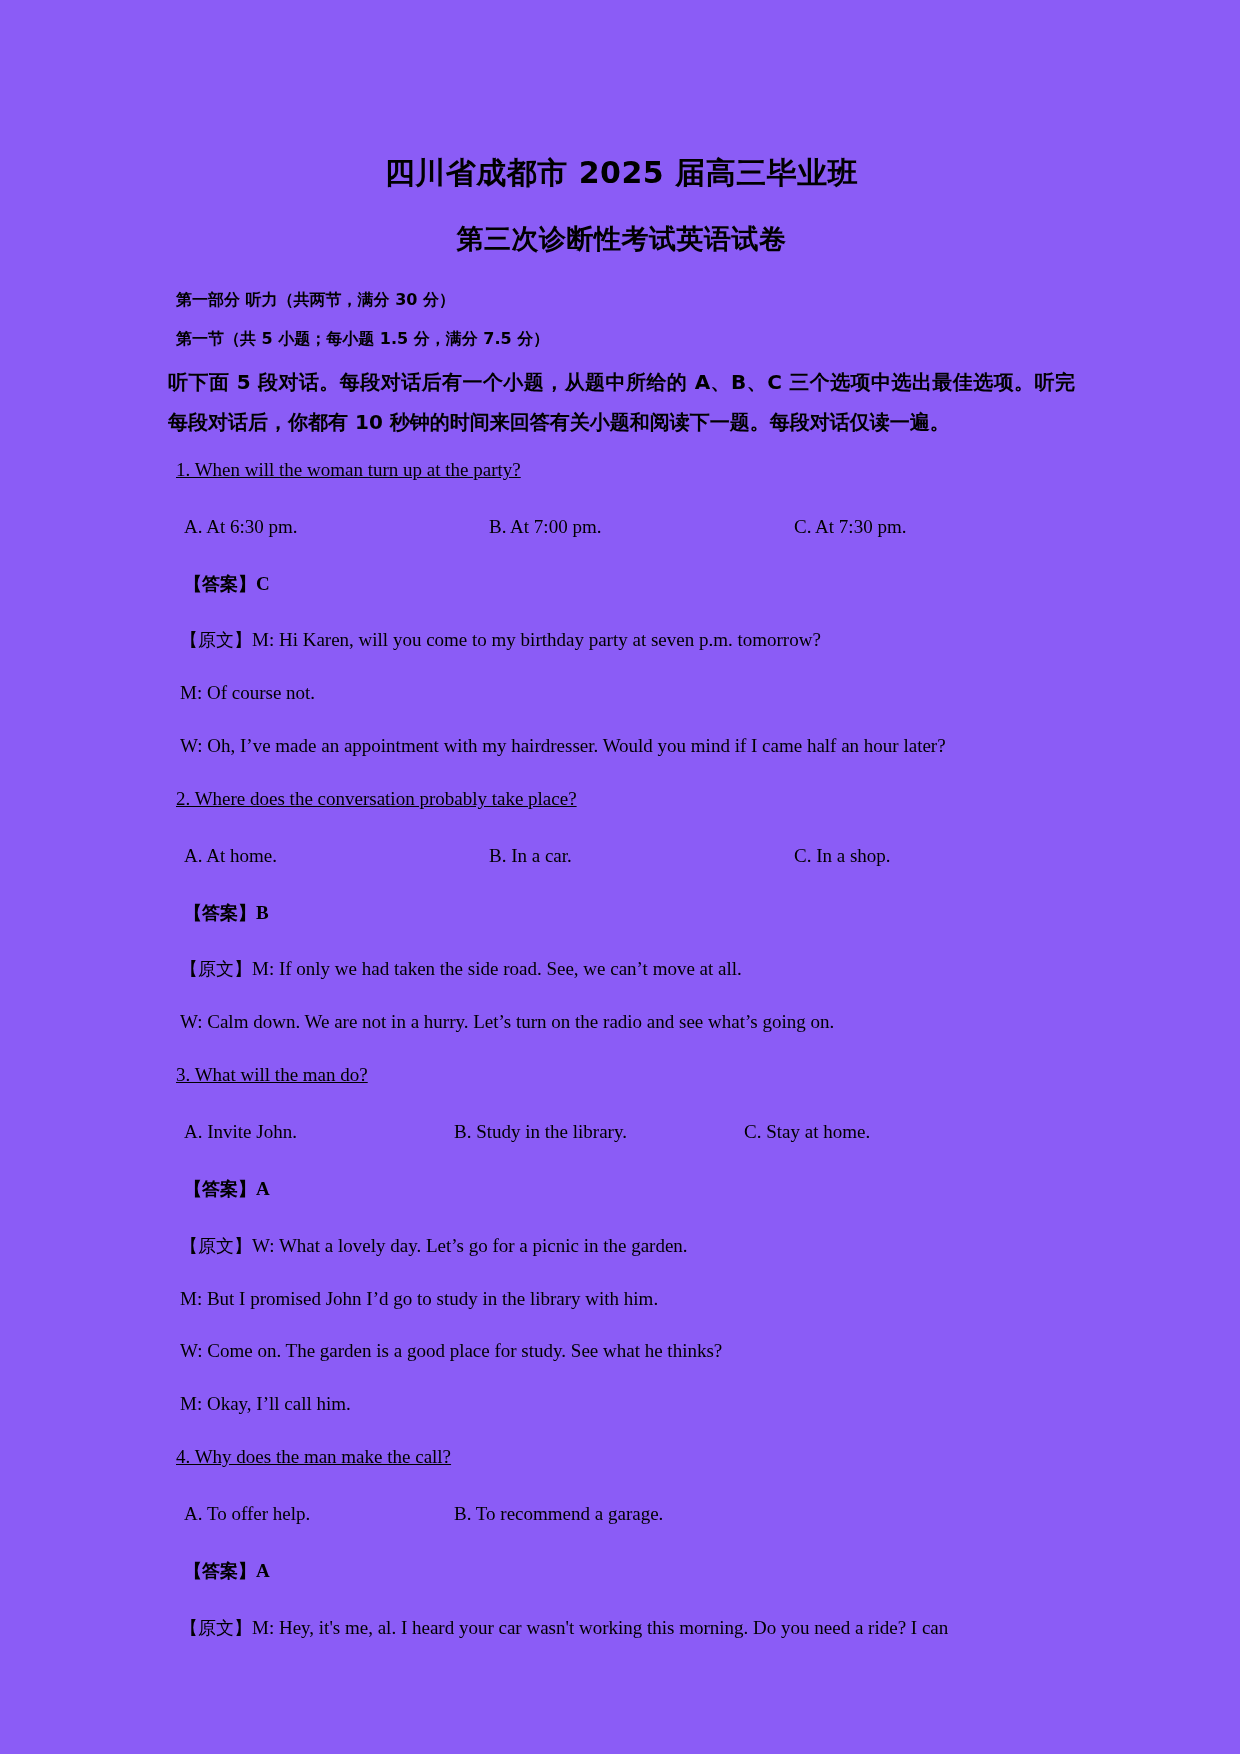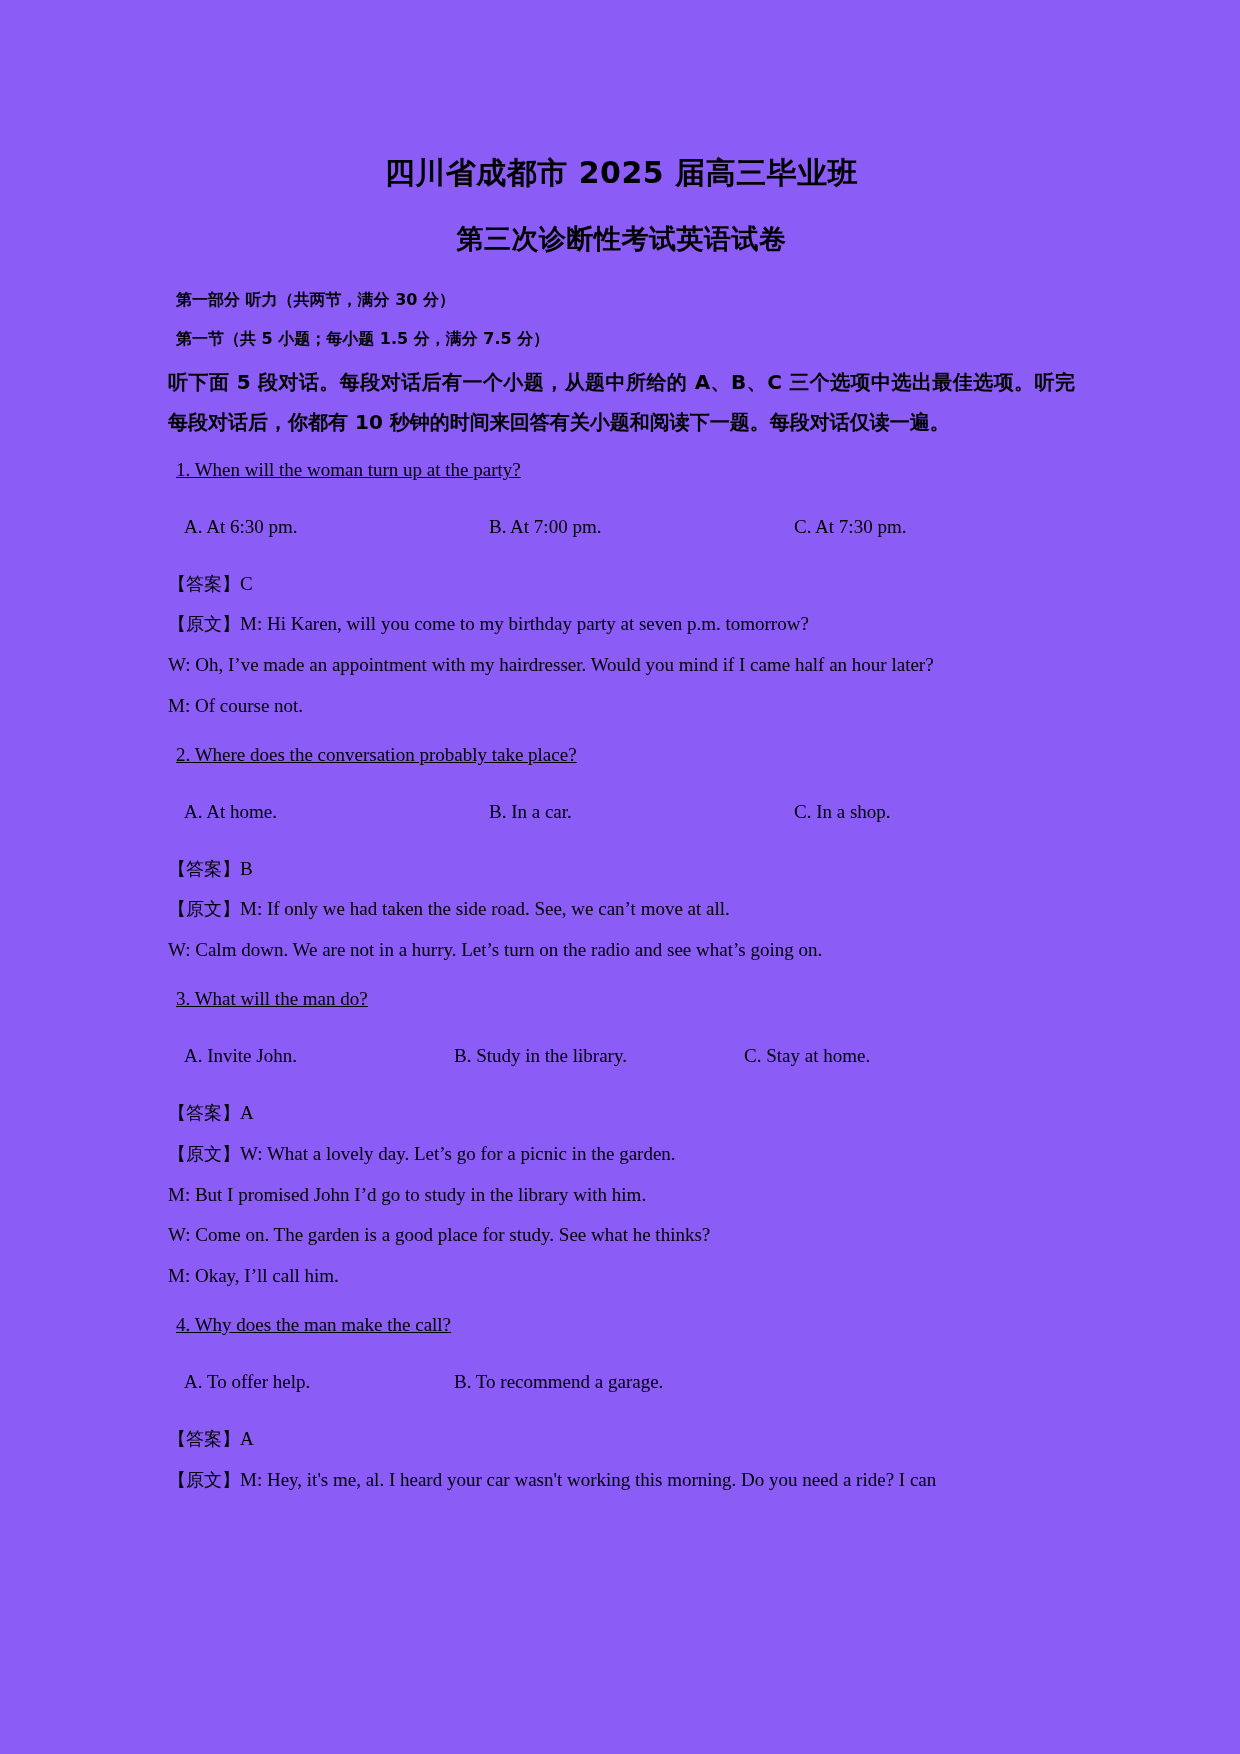--- a/index.html
+++ b/index.html
@@ -77,26 +77,27 @@
     white-space: nowrap;
   }
   .opt-a { width: 305px; flex: 0 0 auto; }
   .opt-b { width: 305px; flex: 0 0 auto; }
   .opt-c { flex: 0 0 auto; }
   .opt-row.wide .opt-a { width: 270px; }
   .opt-row.wide .opt-b { width: 290px; }
   .ans-line {
     font-size: 19px;
     line-height: 2.15;
-    margin: 0;
+    margin: 16px;
+    font-weight: bold;
   }
   .script-line {
     font-size: 19px;
     line-height: 2.15;
-    margin: 0;
+    margin: 12px;
     text-align: justify;
   }
   .cjk-bracket {
     font-family: "DejaVu Sans", "Liberation Sans", sans-serif;
     font-size: 18px;
   }
   .spacer-md { height: 16px; }
 </style>
 </head>
 <body>
@@ -115,22 +116,22 @@
   <p class="instructions">听下面 5 段对话。每段对话后有一个小题，从题中所给的 A、B、C 三个选项中选出最佳选项。听完每段对话后，你都有 10 秒钟的时间来回答有关小题和阅读下一题。每段对话仅读一遍。</p>
 
   <p class="q-stem">1. When will the woman turn up at the party?</p>
   <div class="opt-row">
     <span class="opt opt-a">A. At 6:30 pm.</span>
     <span class="opt opt-b">B. At 7:00 pm.</span>
     <span class="opt opt-c">C. At 7:30 pm.</span>
   </div>
   <p class="ans-line"><span class="cjk-bracket">【答案】</span><span>C</span></p>
   <p class="script-line"><span class="cjk-bracket">【原文】</span><span>M: Hi Karen, will you come to my birthday party at seven p.m. tomorrow?</span></p>
+  <p class="script-line">M: Of course not.</p>
   <p class="script-line">W: Oh, I’ve made an appointment with my hairdresser. Would you mind if I came half an hour later?</p>
-  <p class="script-line">M: Of course not.</p>
 
   <p class="q-stem">2. Where does the conversation probably take place?</p>
   <div class="opt-row">
     <span class="opt opt-a">A. At home.</span>
     <span class="opt opt-b">B. In a car.</span>
     <span class="opt opt-c">C. In a shop.</span>
   </div>
   <p class="ans-line"><span class="cjk-bracket">【答案】</span><span>B</span></p>
   <p class="script-line"><span class="cjk-bracket">【原文】</span><span>M: If only we had taken the side road. See, we can’t move at all.</span></p>
   <p class="script-line">W: Calm down. We are not in a hurry. Let’s turn on the radio and see what’s going on.</p>

